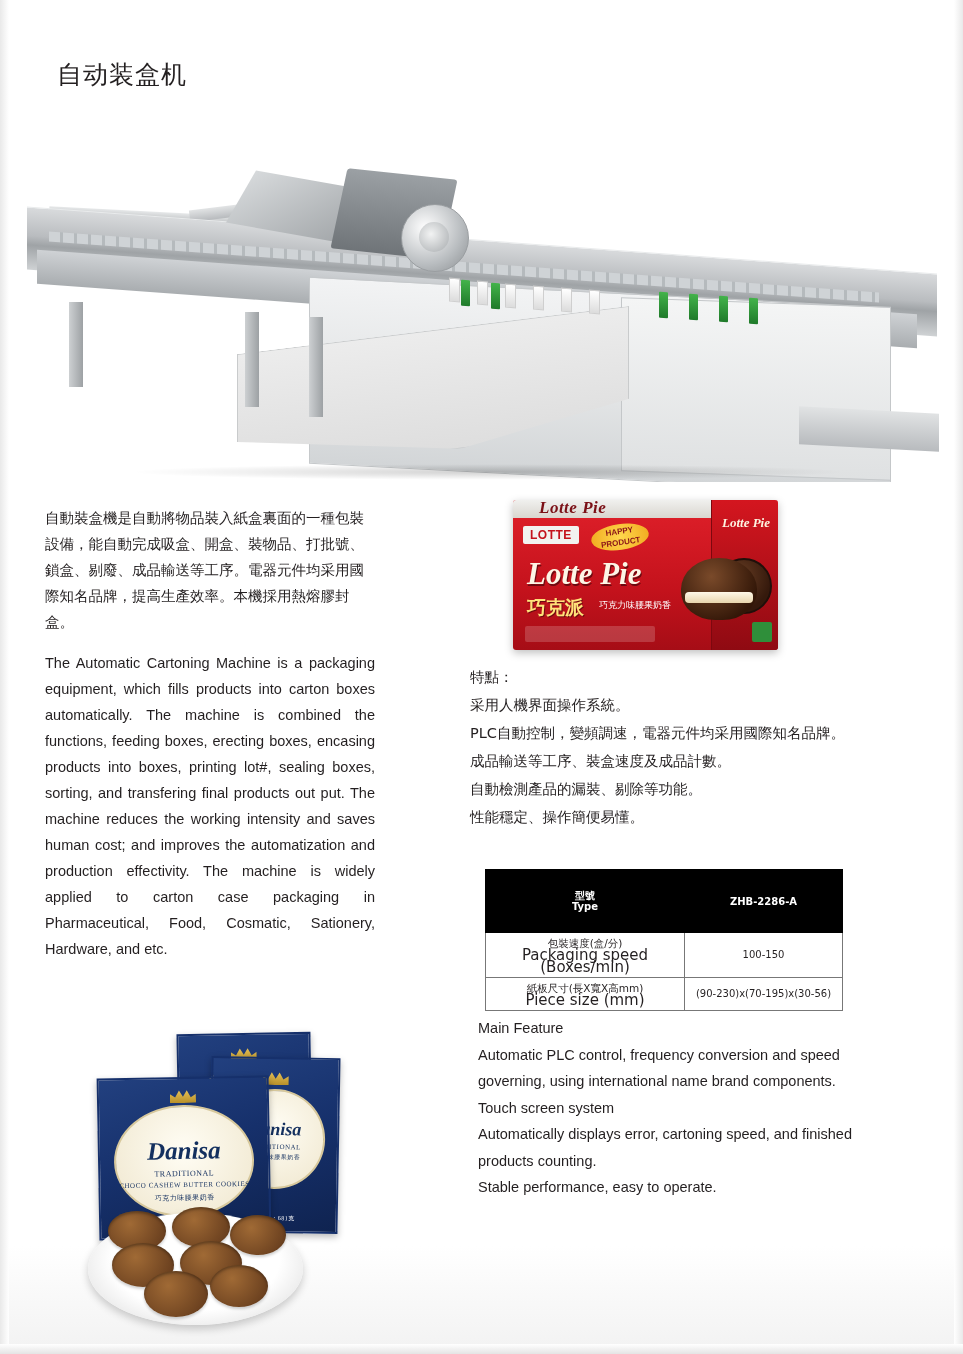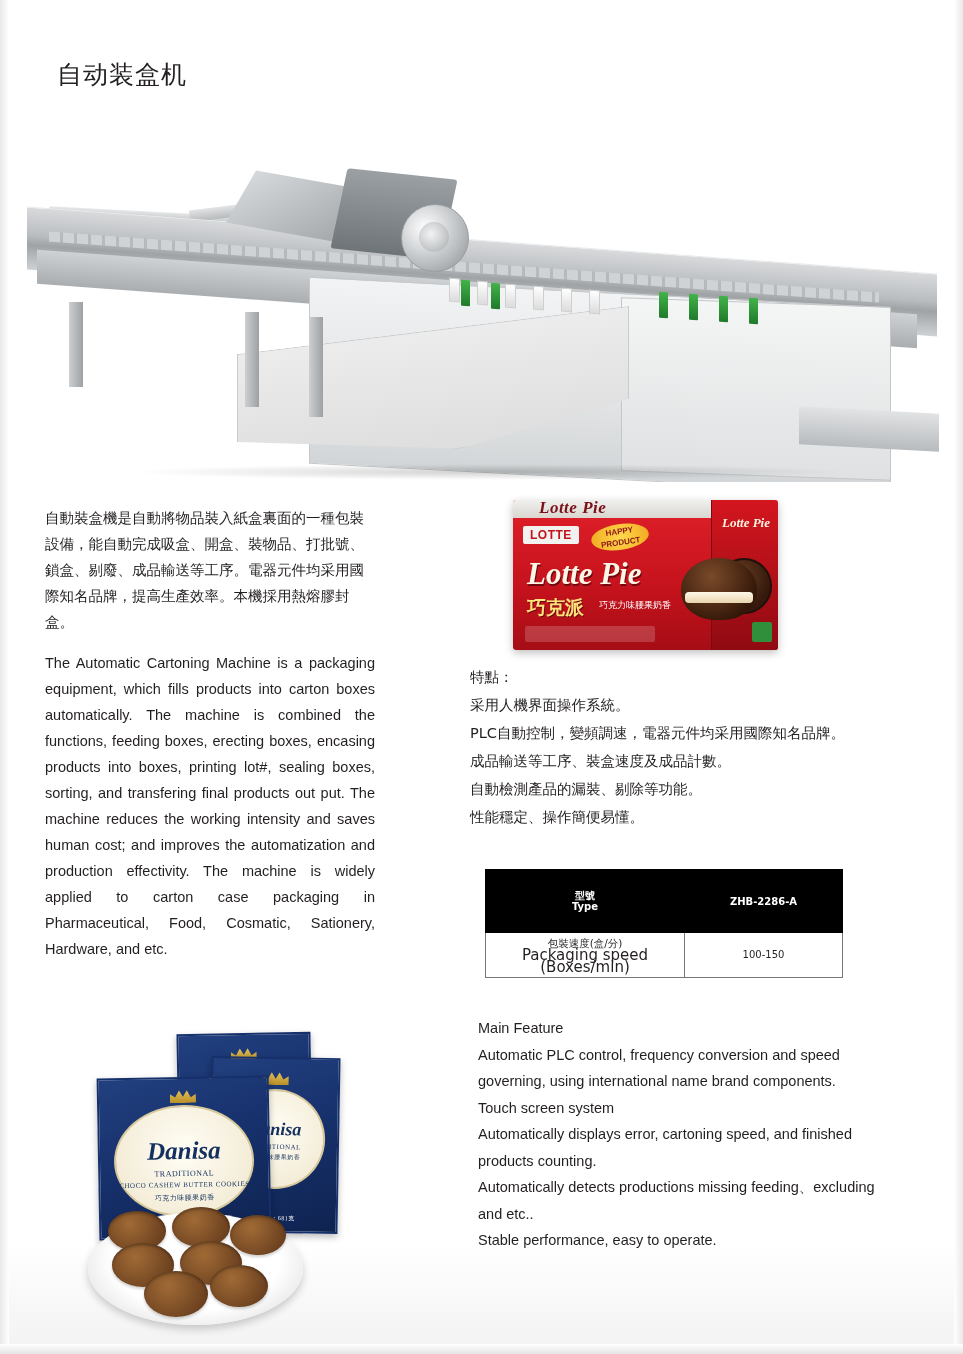--- a/index.html
+++ b/index.html
@@ -505,29 +505,35 @@
       </tr>
     </thead>
     <tbody>
       <tr>
         <td class="label">
           <span class="l-cn">包裝速度(盒/分)</span>
           <span class="l-en">Packaging speed (Boxes/min)</span>
         </td>
         <td>100-150</td>
       </tr>
+      <tr>
+        <td class="label">
+          <span class="l-cn">紙板尺寸(長X寬X高mm)</span>
+          <span class="l-en">Piece size (mm)</span>
+        </td>
+        <td>(90-230)x(70-195)x(30-56)</td>
+      </tr>
     </tbody>
   </table>
 
   <div class="feature-en">
     <div>Main Feature</div>
     <div>Automatic PLC control, frequency conversion and speed governing, using international name brand components.</div>
     <div>Touch screen system</div>
     <div>Automatically displays error, cartoning speed, and finished products counting.</div>
-    <div>Automatically detects productions missing feeding、excluding and etc..</div>
     <div>Stable performance, easy to operate.</div>
   </div>
 
   <div class="cookie-photo">
     <div class="ck-box b1">
       <div class="ck-crown" style="top:12px;"></div>
       <div class="ck-oval" style="left:12px; top:30px; right:12px; height:100px;">
         <div class="ck-name" style="top:30px; font-size:20px;">Danisa</div>
         <div class="ck-sub" style="top:56px;">TRADITIONAL</div>
         <div class="ck-sub" style="top:66px; font-size:6px;">CHOCO CASHEW BUTTER COOKIES</div>

